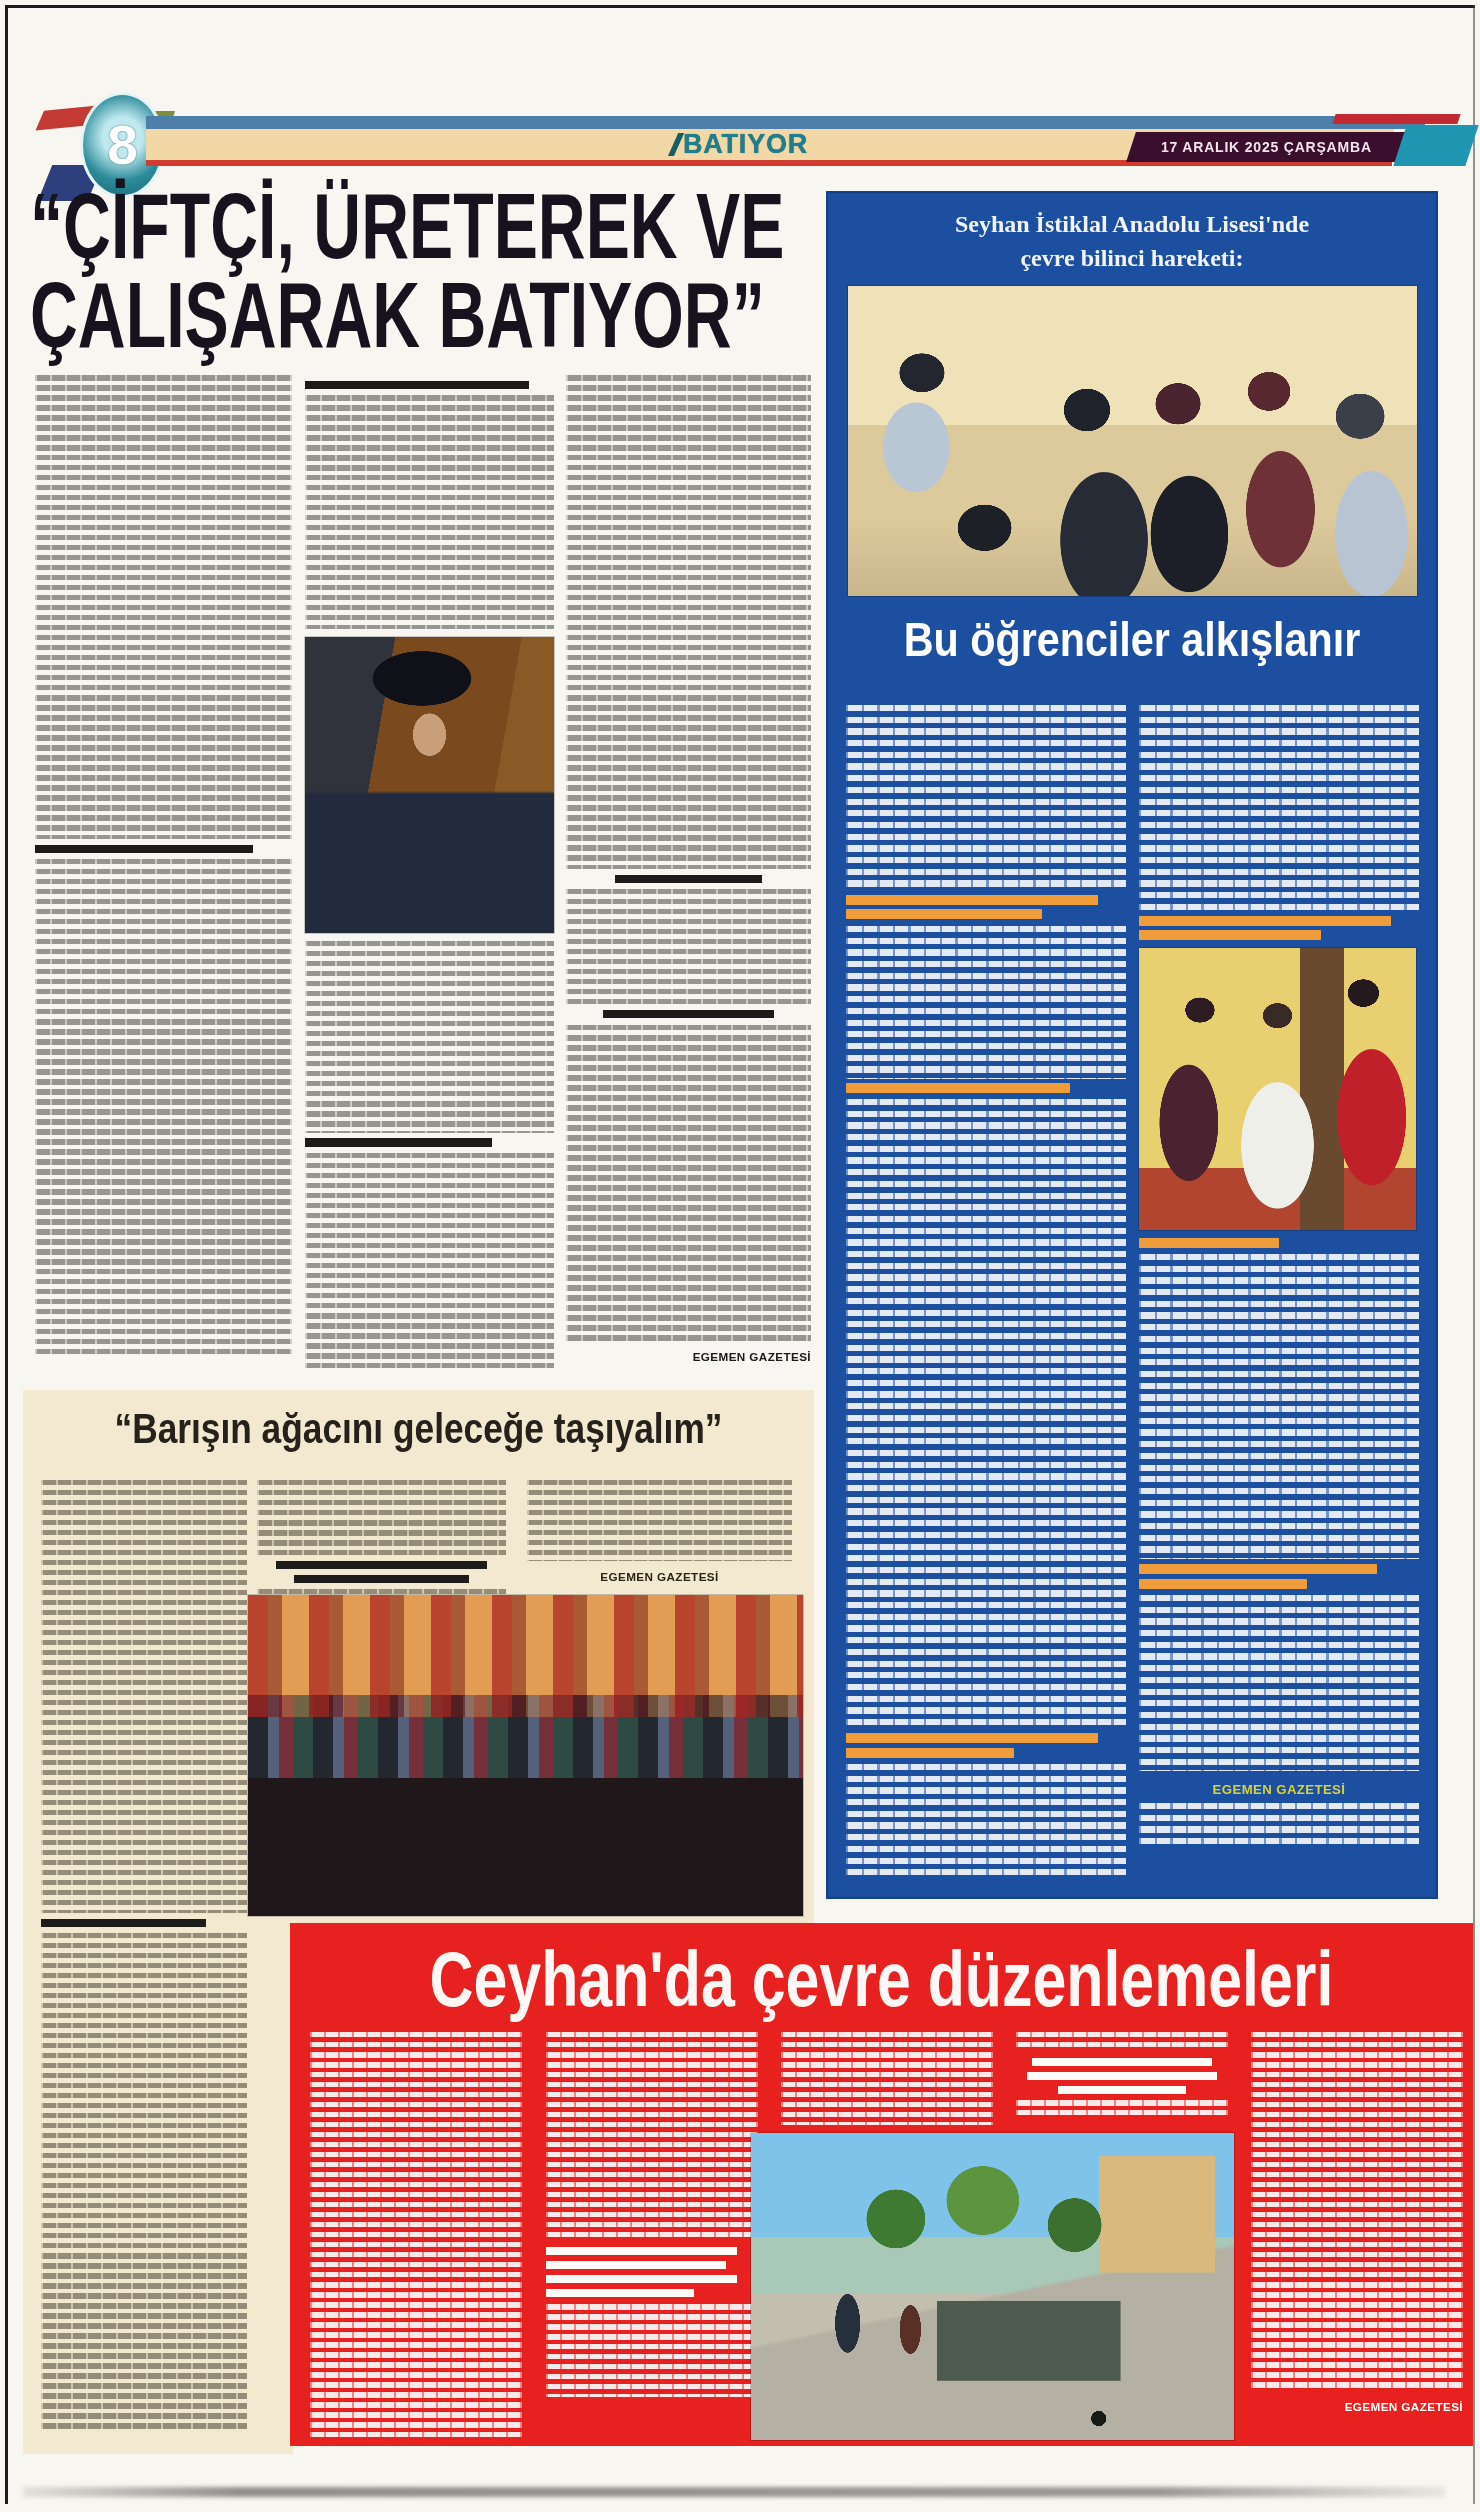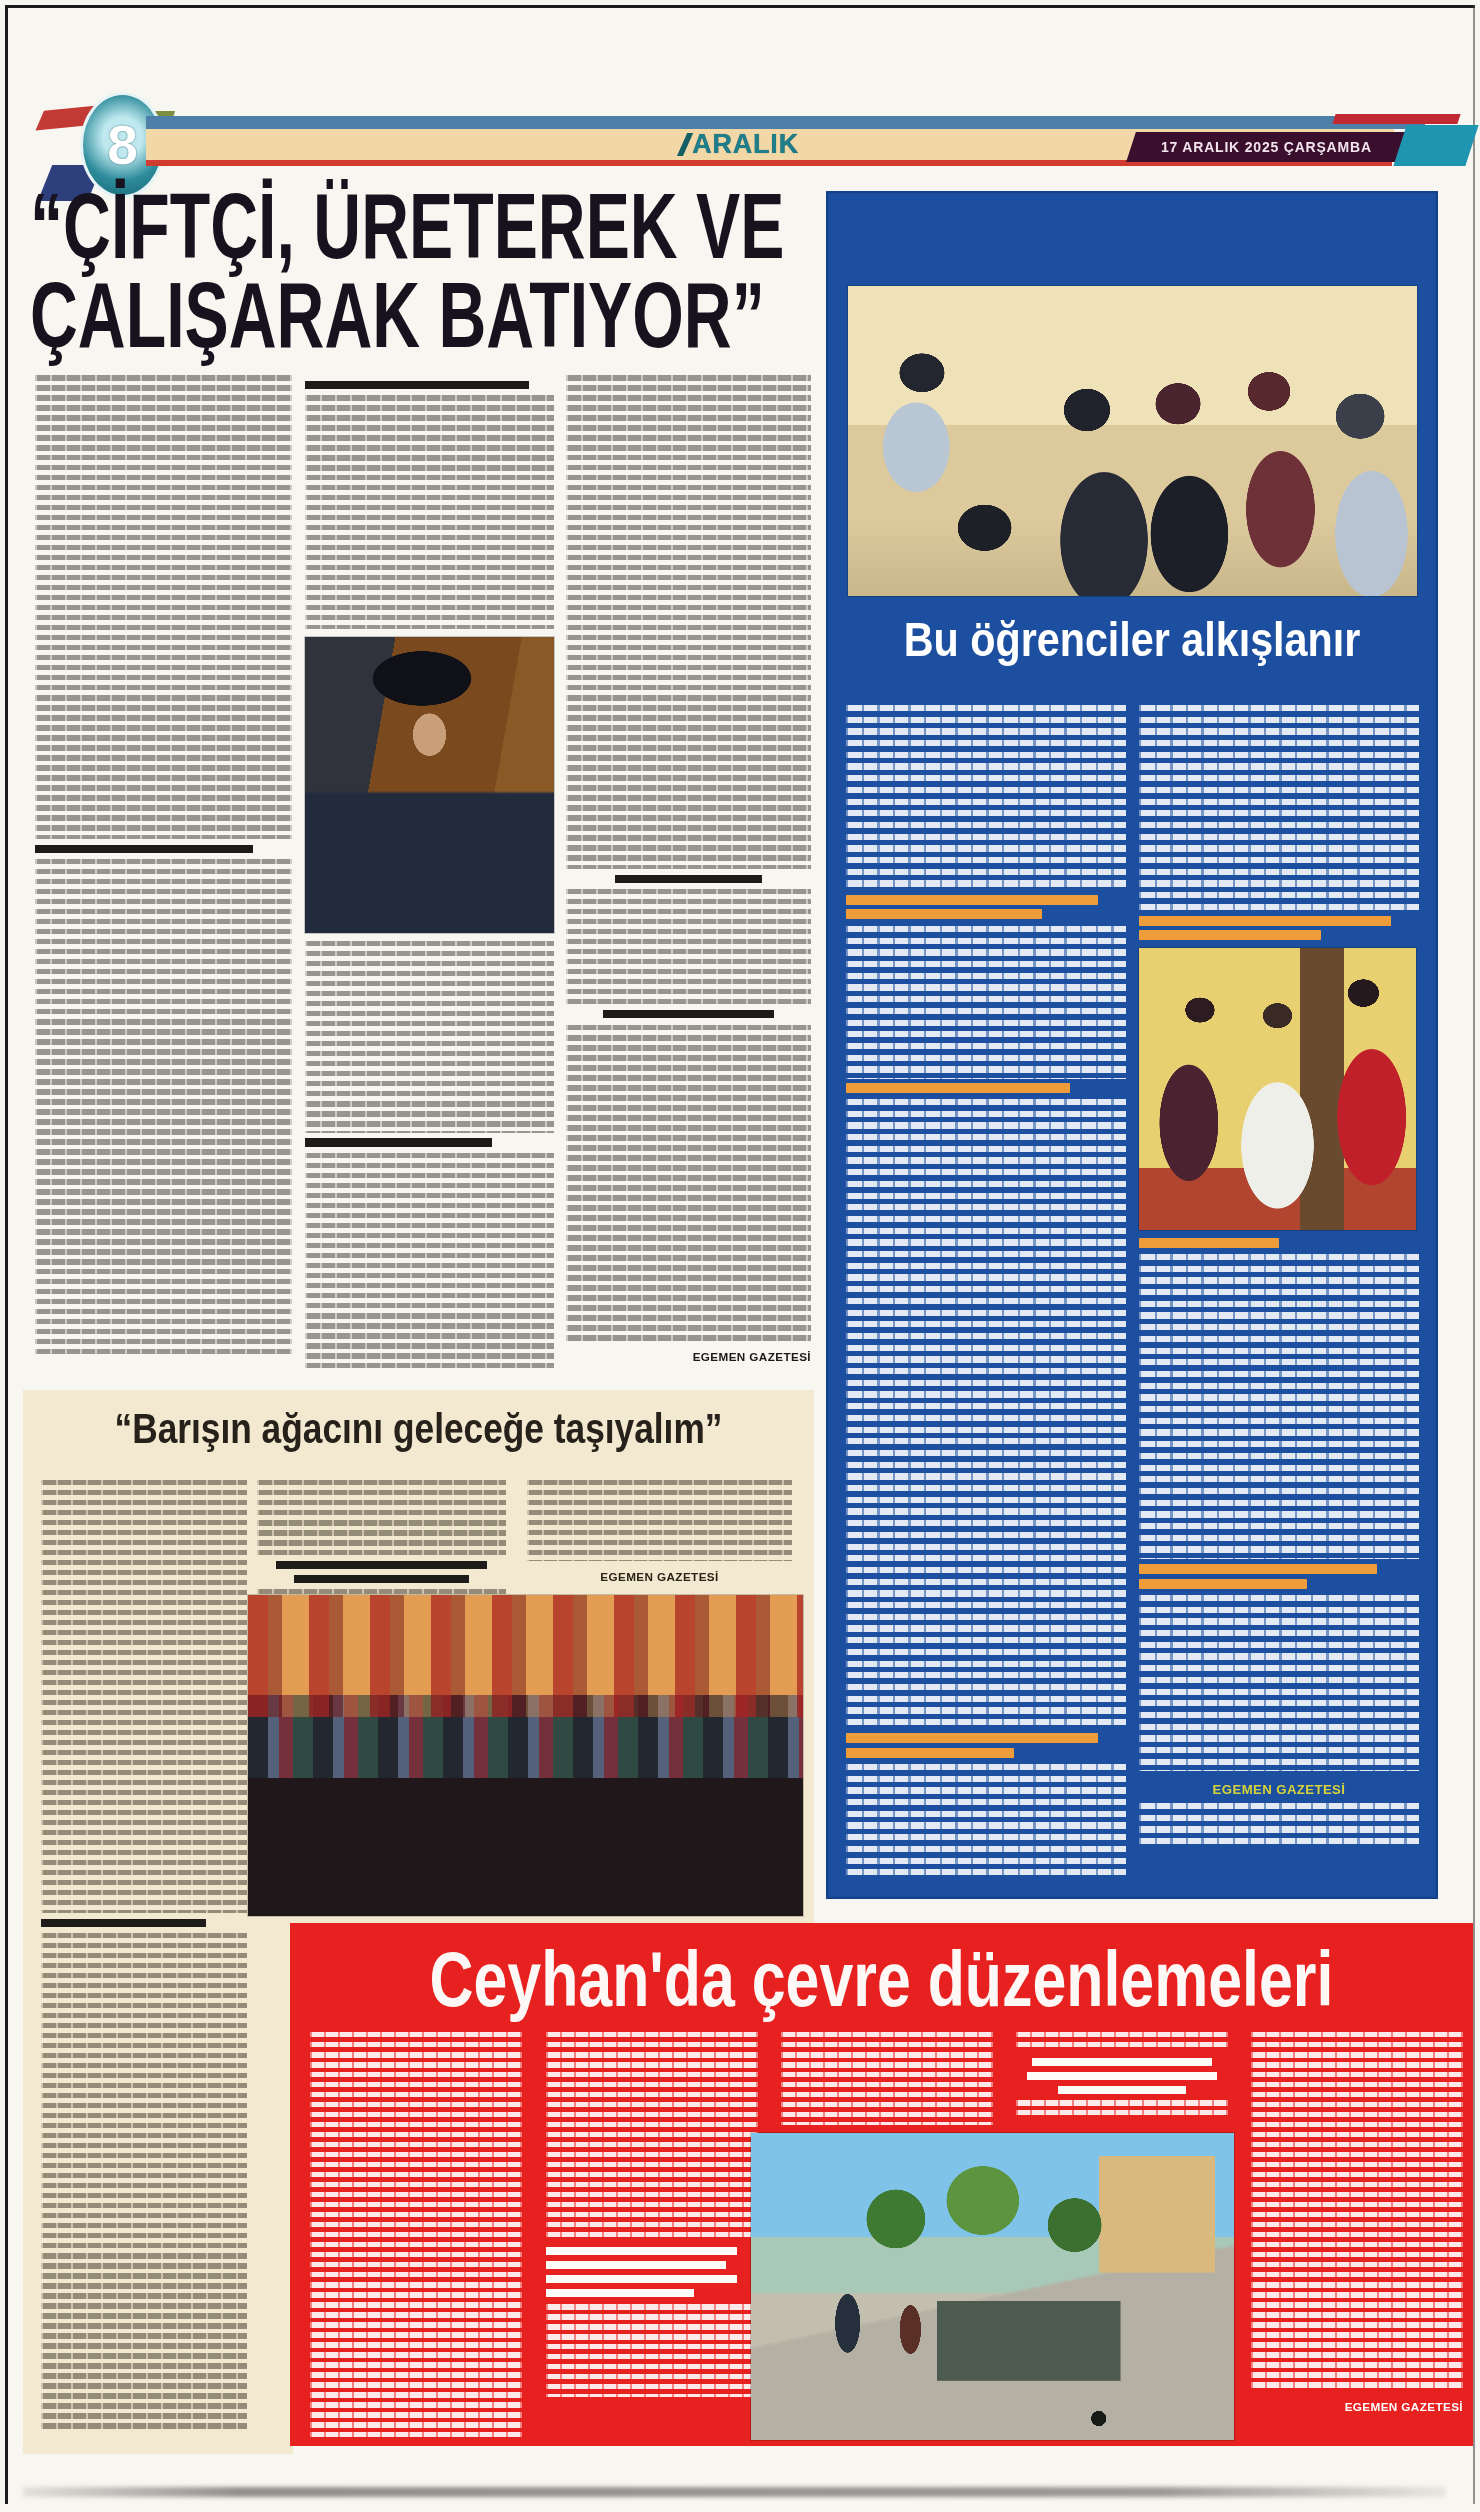--- a/index.html
+++ b/index.html
@@ -144,21 +144,21 @@
     <div class="abs badge-green"></div>
     <div class="abs badge-navy"></div>
     <div class="abs badge-circle">
       <span class="badge-num">8</span>
     </div>
     <div class="abs bar-blue"></div>
     <div class="abs strip-cream"></div>
     <div class="abs line-red"></div>
     <div class="abs logo-wrap">
       <span class="logo-slash"></span>
-      <span class="logo-text">ARALIK</span>
+      <span class="logo-text">BATIYOR</span>
     </div>
     <div class="abs ribbon-redacc"></div>
     <div class="abs ribbon-date">
       <span>17 ARALIK 2025 ÇARŞAMBA</span>
     </div>
     <div class="abs ribbon-teal"></div>
   </div>
 
   <section>
     <h1 class="abs h-main" style="margin:0;">
@@ -185,20 +185,24 @@
       <div class="g" style="height:494px;"></div>
       <div class="gb w60 ctr"></div>
       <div class="g mt8" style="height:115px;"></div>
       <div class="gb w70 ctr"></div>
       <div class="g mt8" style="height:318px;"></div>
       <div class="credit credit-dark" style="margin-top:7.8px;">EGEMEN GAZETESİ</div>
     </div>
   </section>
 
   <section class="abs school-panel">
+    <div class="abs kicker" style="top:17px;left:0;">
+      <span style="display:block;">Seyhan İstiklal Anadolu Lisesi'nde</span>
+      <span style="display:block;">çevre bilinci hareketi:</span>
+    </div>
     <div class="abs photo ph-students" style="left:22px;top:95px;width:569px;height:310px;"></div>
     <div class="abs h-school" style="top:421px;left:0;">Bu öğrenciler alkışlanır</div>
 
     <div class="abs" style="left:20px;top:514px;width:280px;">
       <div class="gw" style="height:185px;"></div>
       <div class="ob w90"></div>
       <div class="ob w70"></div>
       <div class="gw mt8" style="height:153px;"></div>
       <div class="ob w80"></div>
       <div class="gw mt8" style="height:629px;"></div>

